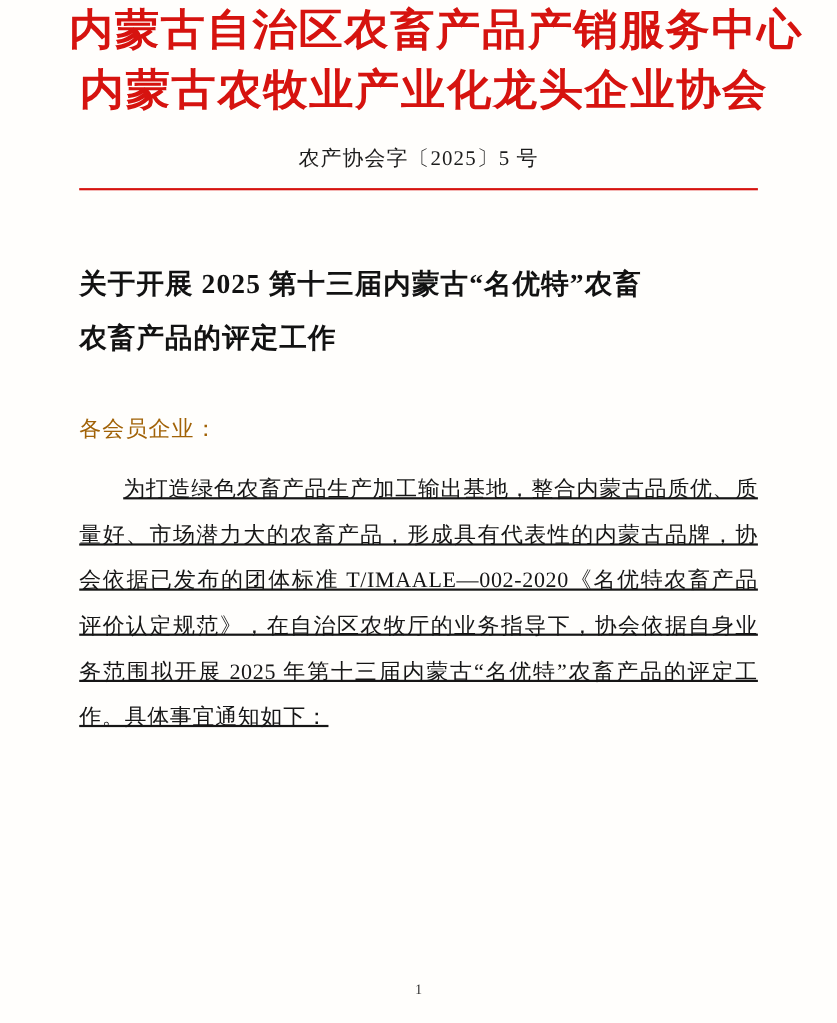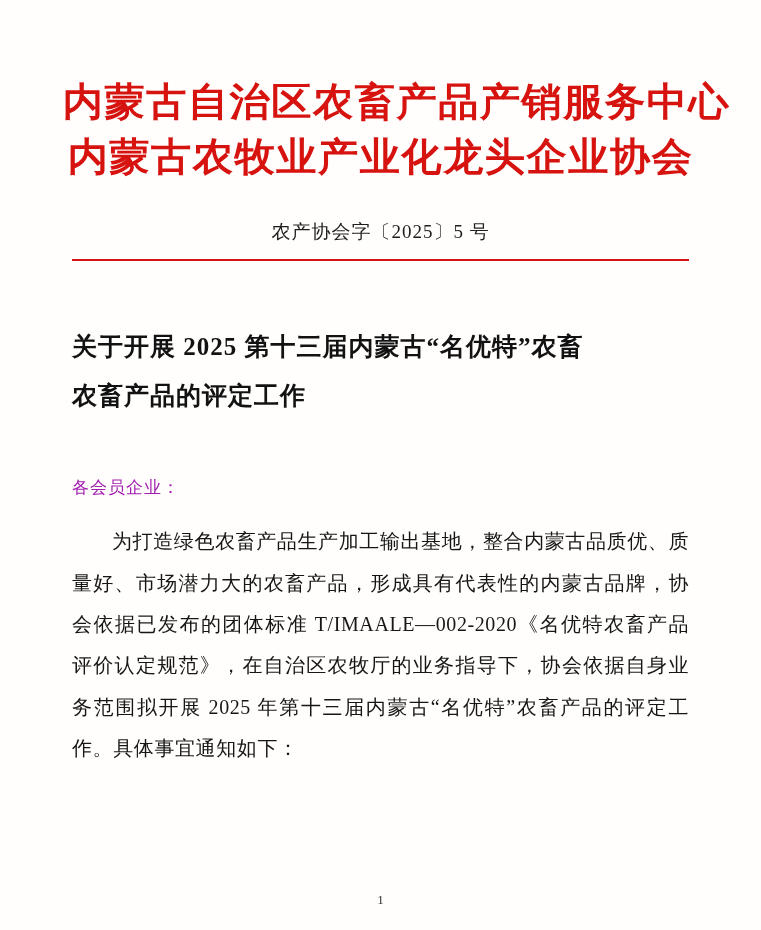--- a/index.html
+++ b/index.html
@@ -18,35 +18,34 @@
   .page {
     width: 761px;
     height: 930px;
     box-sizing: border-box;
     padding: 0 72px;
     position: relative;
     background: #fffefc;
   }
   
   .letterhead {
-    padding-top: 74px;
-    text-align: center;
+    text-align: right;
   }
   .letterhead-line {
     color: #d6130f;
     font-family: "Liberation Serif", "DejaVu Serif", serif;
     font-weight: bold;
     font-size: 39px;
     letter-spacing: 1.5px;
     line-height: 1.42;
     white-space: nowrap;
     transform: scaleX(1.03);
   }
   .doc-number {
-    margin-top: 34px;
+    margin-top: 20px;
     text-align: center;
     font-size: 19px;
     letter-spacing: 1px;
     color: #1d1d1d;
     font-family: "Liberation Serif", "DejaVu Serif", serif;
   }
   .red-rule {
     margin-top: 14px;
     height: 2px;
     background: #d6130f;
@@ -60,35 +59,36 @@
     font-weight: bold;
     line-height: 1.95;
     letter-spacing: 1px;
     color: #121212;
   }
   .doc-title .t-line {
     display: block;
   }
   
   .salutation {
-    margin-top: 56px;
-    font-size: 17px;
+    margin-top: 44px;
+    font-size: 20px;
     letter-spacing: 1px;
-    color: #a21caf;
+    color: #a16207;
   }
   .body-text {
     margin-top: 22px;
     font-size: 20px;
     line-height: 2.07;
     letter-spacing: 0.6px;
     text-align: justify;
     text-justify: inter-ideograph;
     text-align-last: left;
     color: #161616;
     text-indent: 2em;
+    text-decoration: underline;
   }
   .page-number {
     position: absolute;
     bottom: 22px;
     left: 0;
     right: 0;
     text-align: center;
     font-size: 13px;
     color: #333;
     font-family: "Liberation Serif", "DejaVu Serif", serif;

